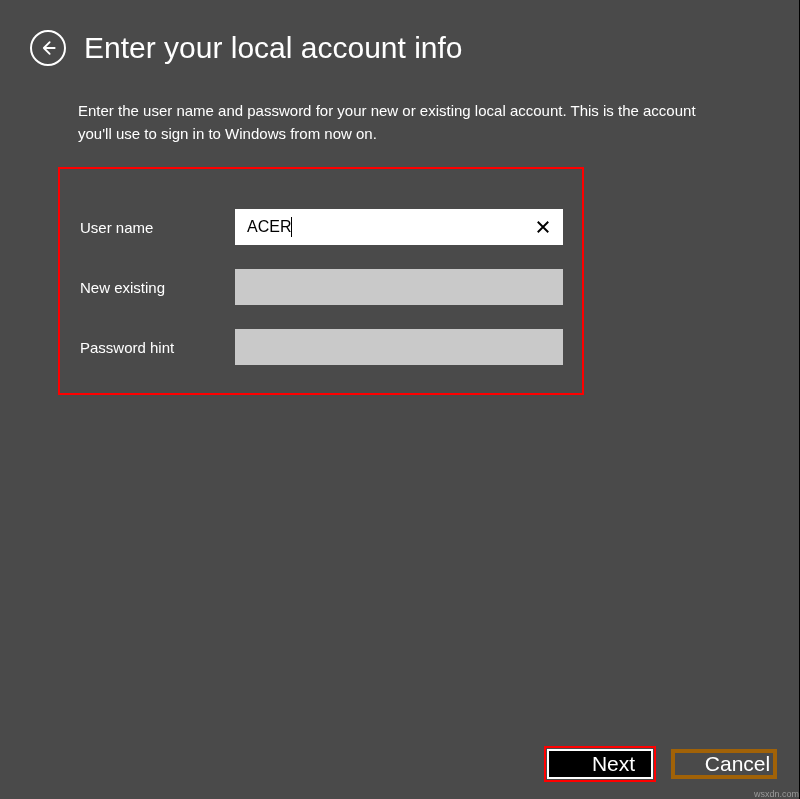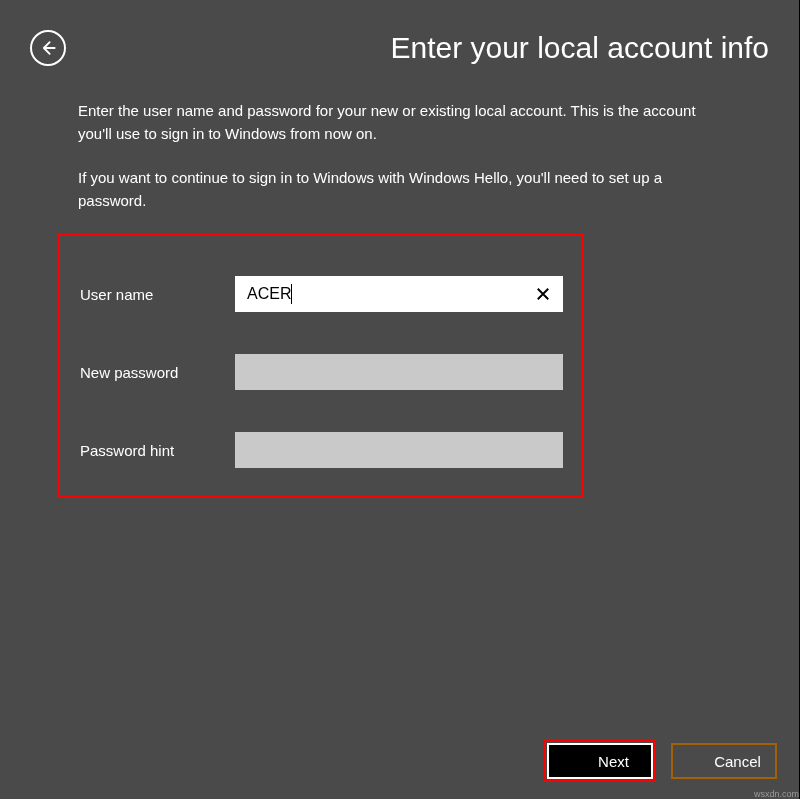--- a/index.html
+++ b/index.html
@@ -15,21 +15,20 @@
       color: #ffffff;
       position: relative;
       overflow: hidden;
       border-right: 1px solid #000;
     }
     .header {
       display: flex;
       align-items: center;
       padding: 30px 30px 14px 30px;
       gap: 18px;
-      justify-content: space-between;
     }
     .back-btn {
       width: 36px;
       height: 36px;
       border: 2px solid #ffffff;
       border-radius: 50%;
       display: flex;
       align-items: center;
       justify-content: center;
       cursor: pointer;
@@ -57,21 +56,21 @@
     }
     .form-box {
       margin: 10px 60px 0 58px;
       border: 2px solid #ff0000;
       padding: 40px 20px 28px 20px;
       width: 526px;
     }
     .form-row {
       display: flex;
       align-items: center;
-      margin-bottom: 42px;
+      margin-bottom: 24px;
     }
     .form-row:last-child {
       margin-bottom: 0;
       margin-top: 20px;
     }
     .form-label {
       width: 155px;
       font-size: 15px;
       color: #ffffff;
       flex-shrink: 0;
@@ -123,42 +122,42 @@
       background: #000;
     }
     .footer {
       position: absolute;
       bottom: 20px;
       right: 22px;
       display: flex;
       gap: 18px;
     }
     .btn {
-      height: 36px;
-      font-size: 15px;
+      height: 30px;
+      font-size: 21px;
       font-family: inherit;
       cursor: pointer;
       display: flex;
       align-items: center;
       justify-content: center;
       padding-left: 27px;
     }
     .btn-next {
       width: 106px;
       background: #000000;
       color: #ffffff;
       border: 2px solid #ffffff;
       outline: 2px solid #ff0000;
       outline-offset: 1px;
     }
     .btn-cancel {
       width: 106px;
       background: #4a4a4a;
       color: #ffffff;
-      border: 2px solid #a16207;
+      border: 4px solid #a16207;
     }
     .watermark {
       position: absolute;
       bottom: 0;
       right: 0;
       font-size: 9px;
       color: #9a9a9a;
     }
   </style>
 </head>
@@ -168,40 +167,39 @@
   <div class="back-btn">
     <svg viewBox="0 0 24 24">
       <path d="M14 5 L7 12 L14 19 M7 12 L20 12" stroke="#ffffff" stroke-width="2.2" fill="none" stroke-linecap="round" stroke-linejoin="round"></path>
     </svg>
   </div>
   <div class="title">Enter your local account info</div>
 </div>
 
 <div class="description">
   <p class="desc-text">Enter the user name and password for your new or existing local account. This is the account you'll use to sign in to Windows from now on.</p>
-  <p class="desc-text">If you want to continue to sign in to Windows with Windows Hello, you'll need to set up a password.</p>
 </div>
 
 <div class="form-box">
 
   <div class="form-row">
     <div class="form-label">User name</div>
     <div class="input-wrap">
       <input type="text" class="text-input" value="ACER" style="">
       <div class="cursor-line"></div>
       <div class="clear-x">
         <svg viewBox="0 0 24 24">
           <path d="M5 5 L19 19 M19 5 L5 19" stroke="#000" stroke-width="2.5" fill="none"></path>
         </svg>
       </div>
     </div>
   </div>
 
   <div class="form-row">
-    <div class="form-label">New password</div>
+    <div class="form-label">New existing</div>
     <div class="input-wrap">
       <input type="password" class="text-input disabled" value="" style="">
     </div>
   </div>
 
 
   <div class="form-row">
     <div class="form-label">Password hint</div>
     <div class="input-wrap">
       <input type="text" class="text-input disabled" value="" style="">

